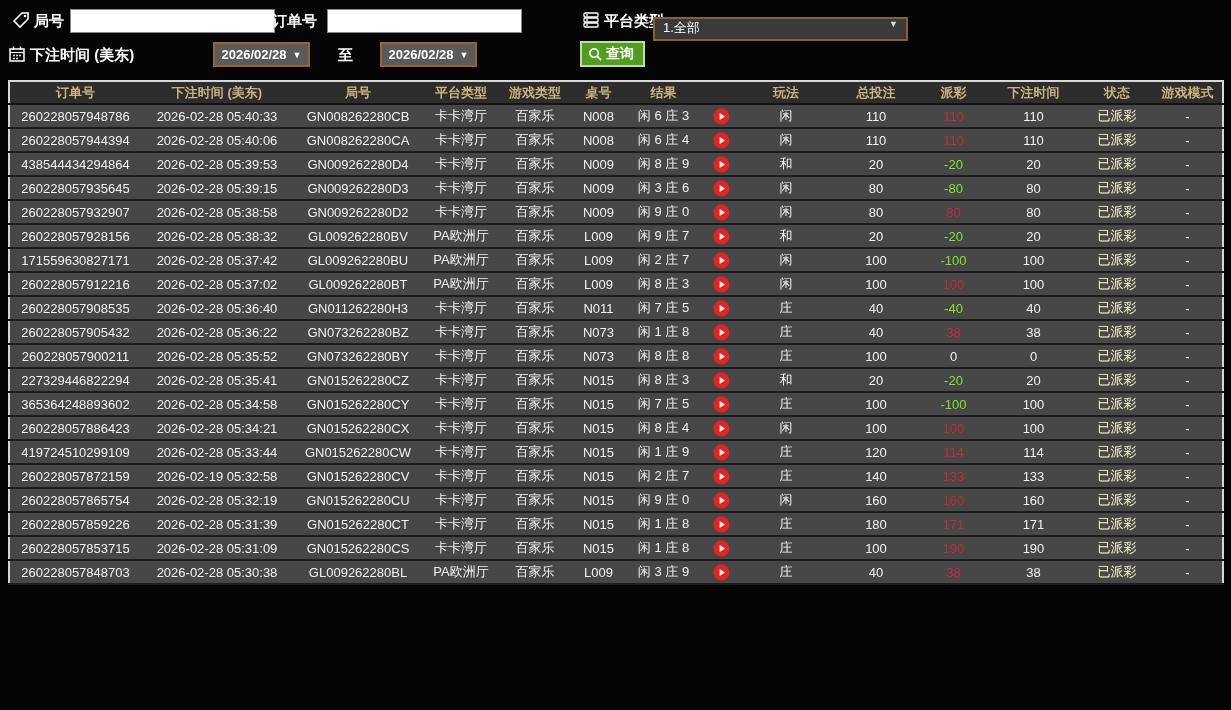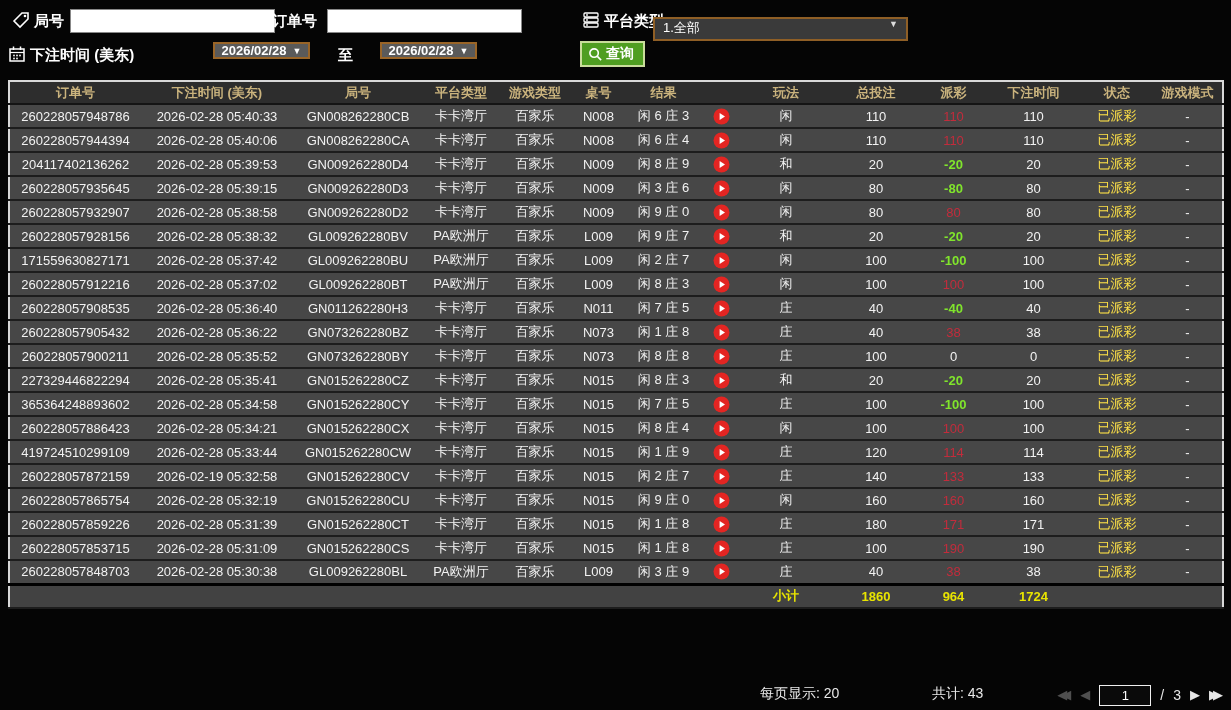--- a/index.html
+++ b/index.html
@@ -5,39 +5,39 @@
   * { margin:0; padding:0; box-sizing:border-box; }
   html,body { width:1231px; height:710px; background:#050505; overflow:hidden;
     font-family:"Liberation Sans","DejaVu Sans",sans-serif; }
   .screen { position:relative; width:1231px; height:710px; }
 
   
   .filters { position:absolute; top:0; left:0; width:100%; height:80px; }
   .flabel { position:absolute; color:#fff; font-weight:bold; font-size:15px; line-height:26px; white-space:nowrap; }
   .ficon { position:absolute; width:18px; height:18px; top:11px; }
   .txt-input { position:absolute; top:9px; height:24px; background:#fff; border:1px solid #888; color:#000; font-size:13px; padding:0 4px; }
-  .date-box { position:absolute; top:42px; height:17px; background:#5a5a5a; border:2px solid #9a6527; color:#fff;
+  .date-box { position:absolute; top:42px; height:25px; background:#5a5a5a; border:2px solid #9a6527; color:#fff;
     font-weight:bold; font-size:13px; display:flex; align-items:center; justify-content:center; gap:6px; cursor:pointer; }
   .date-box .caret { font-size:9px; }
   .dropdown { position:absolute; top:9px; left:653px; width:255px; height:24px; background:#3a3a3a; border:2px solid #8f5f26;
     color:#fff; font-size:13px; display:flex; align-items:flex-start; padding:0 8px; cursor:pointer;margin-top:8px; }
   .dropdown .caret { margin-left:auto; font-size:9px; color:#ddd; }
   .search-btn { position:absolute; top:41px; left:580px; height:26px; padding:0 9px 0 6px; background:#4f9e21;
     border:2px solid #c9dd9b; color:#fff; font-weight:bold; font-size:14px; display:flex; align-items:center; gap:3px; cursor:pointer; }
 
   
   .grid { position:absolute; top:80px; left:8px; width:1215px; border-collapse:collapse; table-layout:fixed; border:2px solid #d8d8d8; }
   .grid th { background:#2d2d2d; color:#cab37d; font-weight:bold; font-size:13px; height:23px;
     border-bottom:2px solid #141414; white-space:nowrap; overflow:hidden; }
   .grid td { background:#474747; color:#f2f2f2; font-size:13px; height:24px; text-align:center;
     border-bottom:2px solid #1d1d1d; white-space:nowrap; overflow:hidden; }
   .grid td.payout.pos { color:#c22c3c; }
-  .grid td.payout.neg { color:#80e52c;font-weight:bold; }
+  .grid td.payout.neg { color:#80e52c; }
   .grid td.payout.zero { color:#f2f2f2; }
-  .grid td.status { color:#fde047;margin-top:37px; }
+  .grid td.status { color:#fef9c3;margin-top:37px; }
   .play-wrap { display:inline-flex; width:17px; height:17px; vertical-align:middle; cursor:pointer; }
   tr.total-row td { background:#424242; color:#e8e400; font-weight:bold; }
   tr.subtotal-row td { border-top:3px solid #000; }
 
   
   .pager { position:absolute; top:682px; left:0; width:1231px; height:26px; color:#e8e8e8; font-size:14px; }
   .pager .lbl { position:absolute; top:3px; white-space:nowrap; }
   .nav { position:absolute; top:0; right:8px; height:26px; display:flex; align-items:center; gap:9px; }
   .arrow { font-size:13px; line-height:22px; cursor:pointer; }
   .arrow.double { letter-spacing:-6px; padding-right:6px; }
@@ -191,21 +191,21 @@
         </span>
       </td>
       <td>闲</td>
       <td>110</td>
       <td class="payout pos">110</td>
       <td>110</td>
       <td class="status">已派彩</td>
       <td>-</td>
     </tr>
         <tr>
-      <td>204117402136262</td>
+      <td>438544434294864</td>
       <td>2026-02-28 05:39:53</td>
       <td>GN009262280D4</td>
       <td>卡卡湾厅</td>
       <td>百家乐</td>
       <td>N009</td>
       <td>闲 8 庄 9</td>
       <td>
         <span class="play-wrap">
           <svg width="17" height="17" viewBox="0 0 17 17">
             <circle cx="8.5" cy="8.5" r="8" fill="#e32522"></circle>
@@ -606,46 +606,17 @@
       </td>
       <td>庄</td>
       <td>40</td>
       <td class="payout pos">38</td>
       <td>38</td>
       <td class="status">已派彩</td>
       <td>-</td>
     </tr>
       </tbody>
     <tbody>
-      <tr class="total-row subtotal-row">
-        <td></td>
-          <td></td>
-          <td></td>
-        <td></td>
-          <td></td>
-          <td></td>
-        <td></td>
-          <td></td>
-        <td>小计</td>
-        <td>1860</td>
-        <td>964</td>
-        <td>1724</td>
-        <td></td>
-          <td></td>
-      </tr>
     </tbody>
   </table>
 
-  <div class="pager">
-    <span class="lbl" style="left:760px">每页显示: 20</span>
-    <span class="lbl" style="left:932px">共计: 43</span>
-    <div class="nav">
-      <span class="arrow double disabled">◀◀</span>
-      <span class="arrow disabled">◀</span>
-      <input class="page-input" value="1" style="">
-      <span>/</span>
-      <span>3</span>
-      <span class="arrow active">▶</span>
-      <span class="arrow double active">▶▶</span>
-    </div>
-  </div>
 
 </div>
 
 </body></html>

